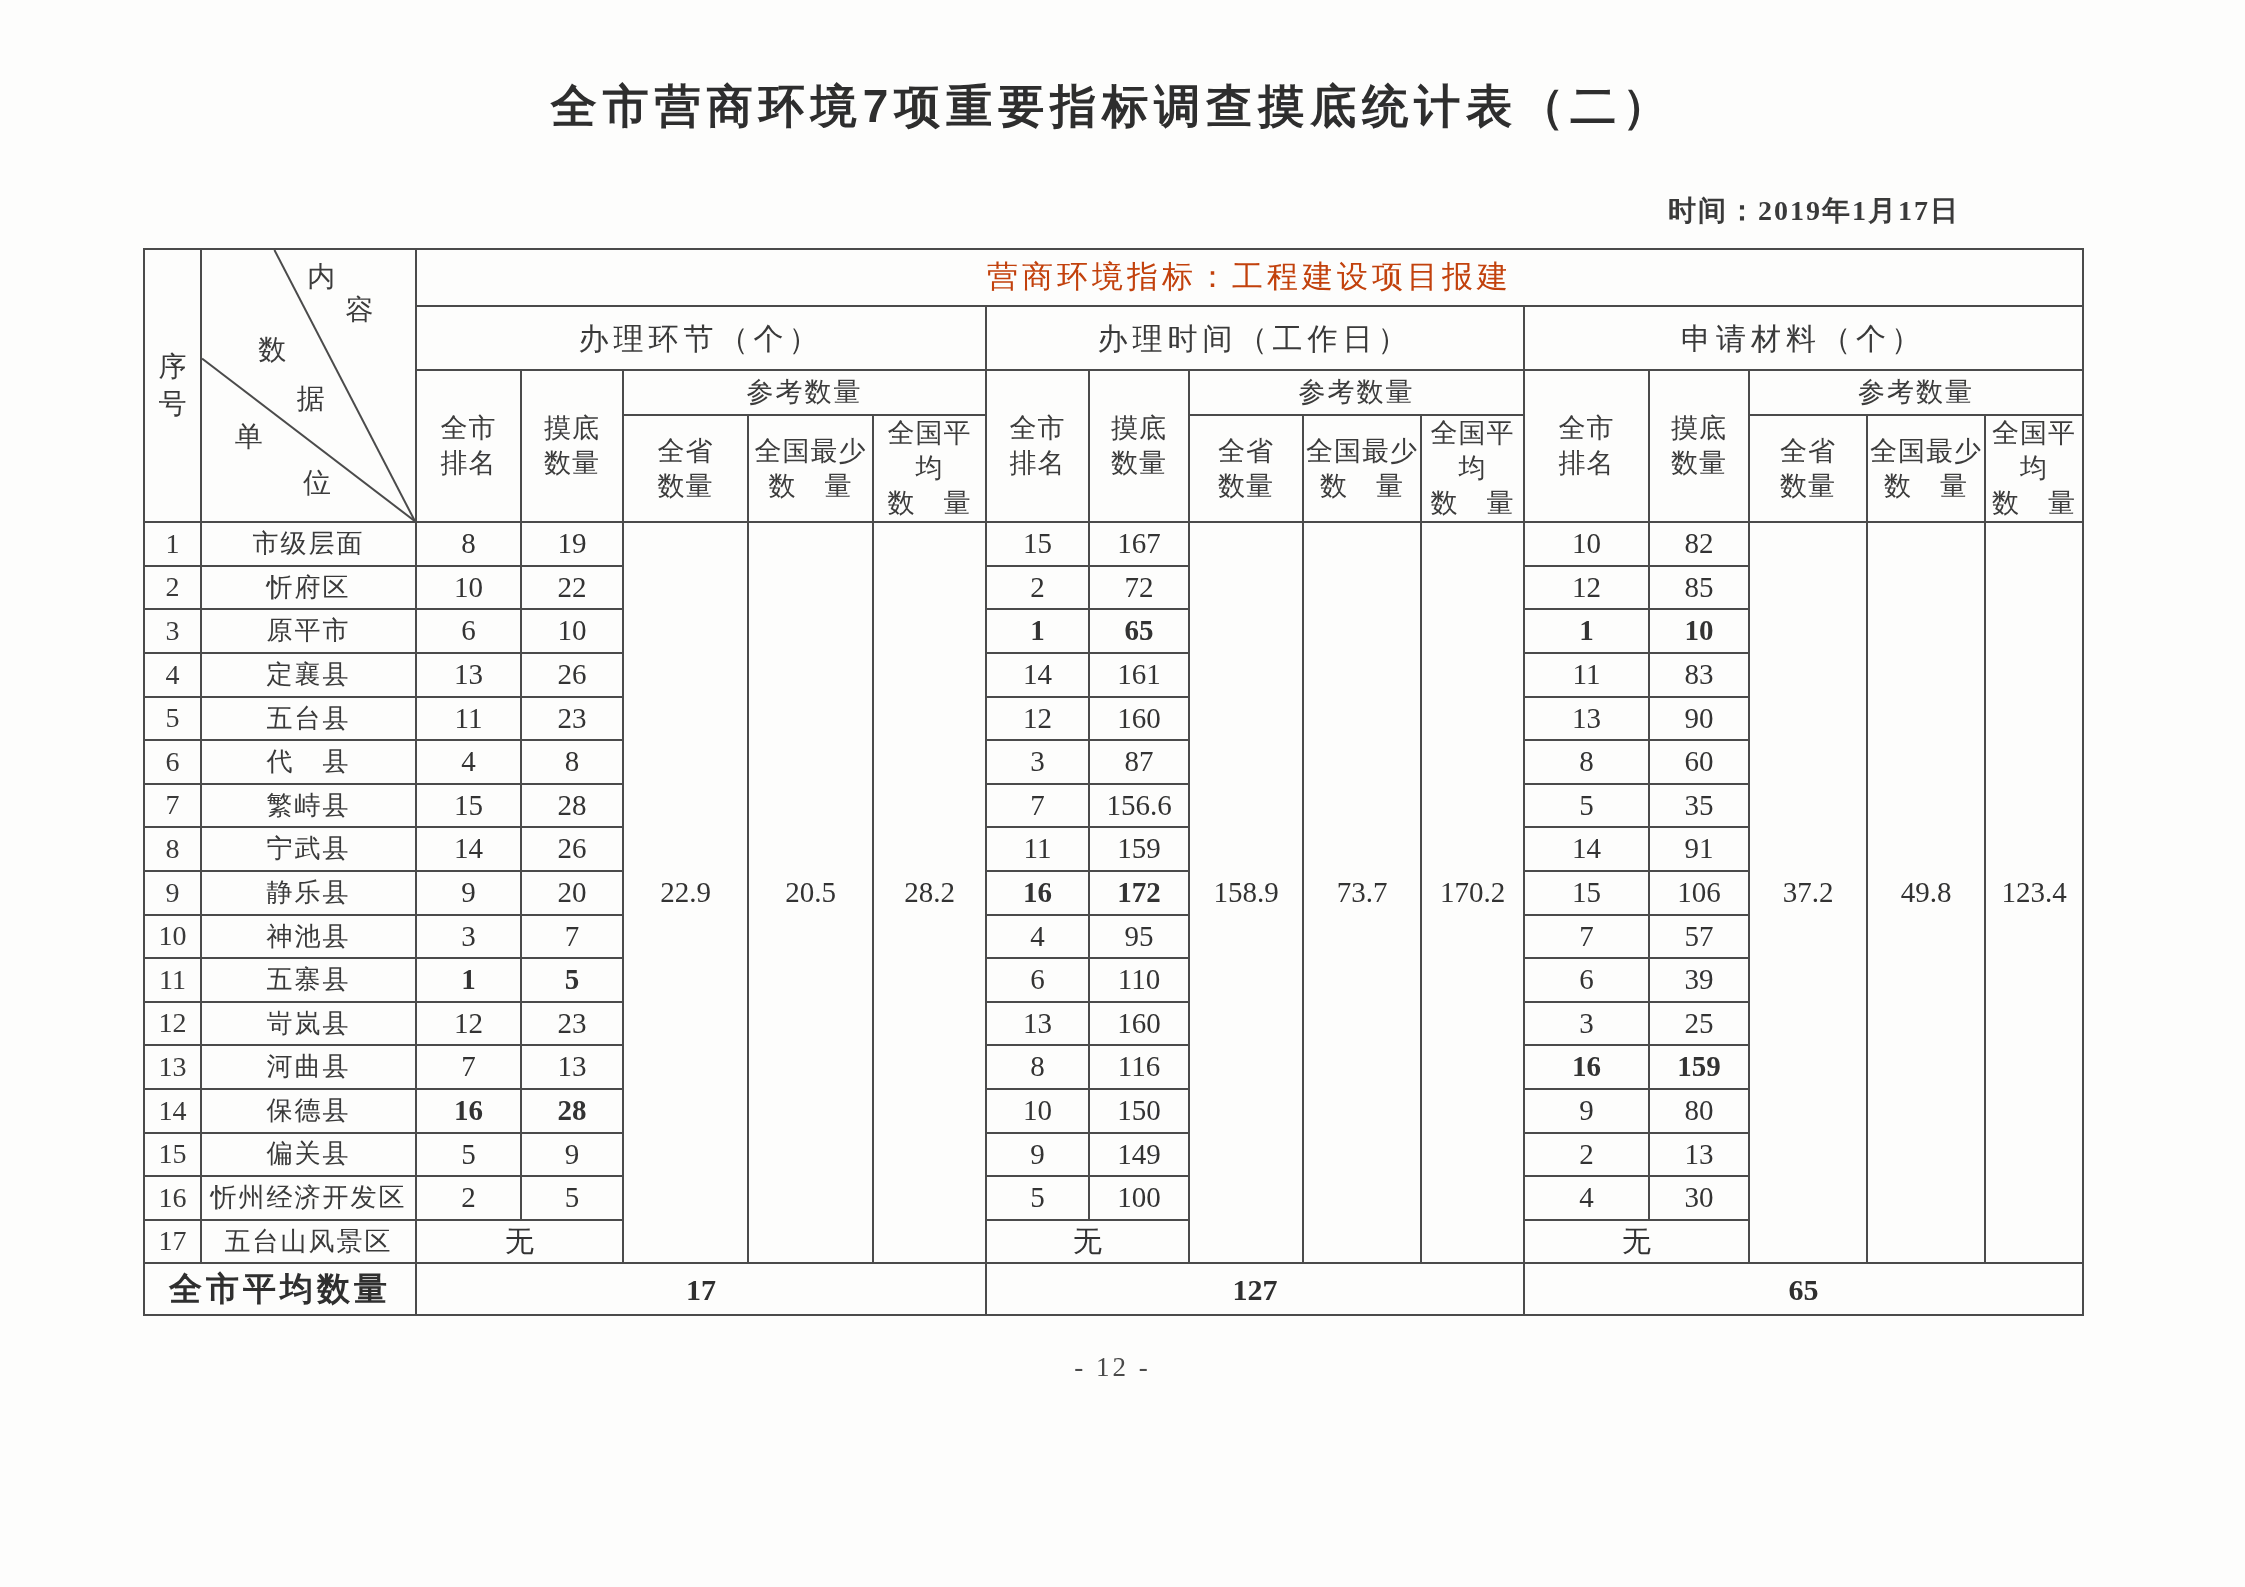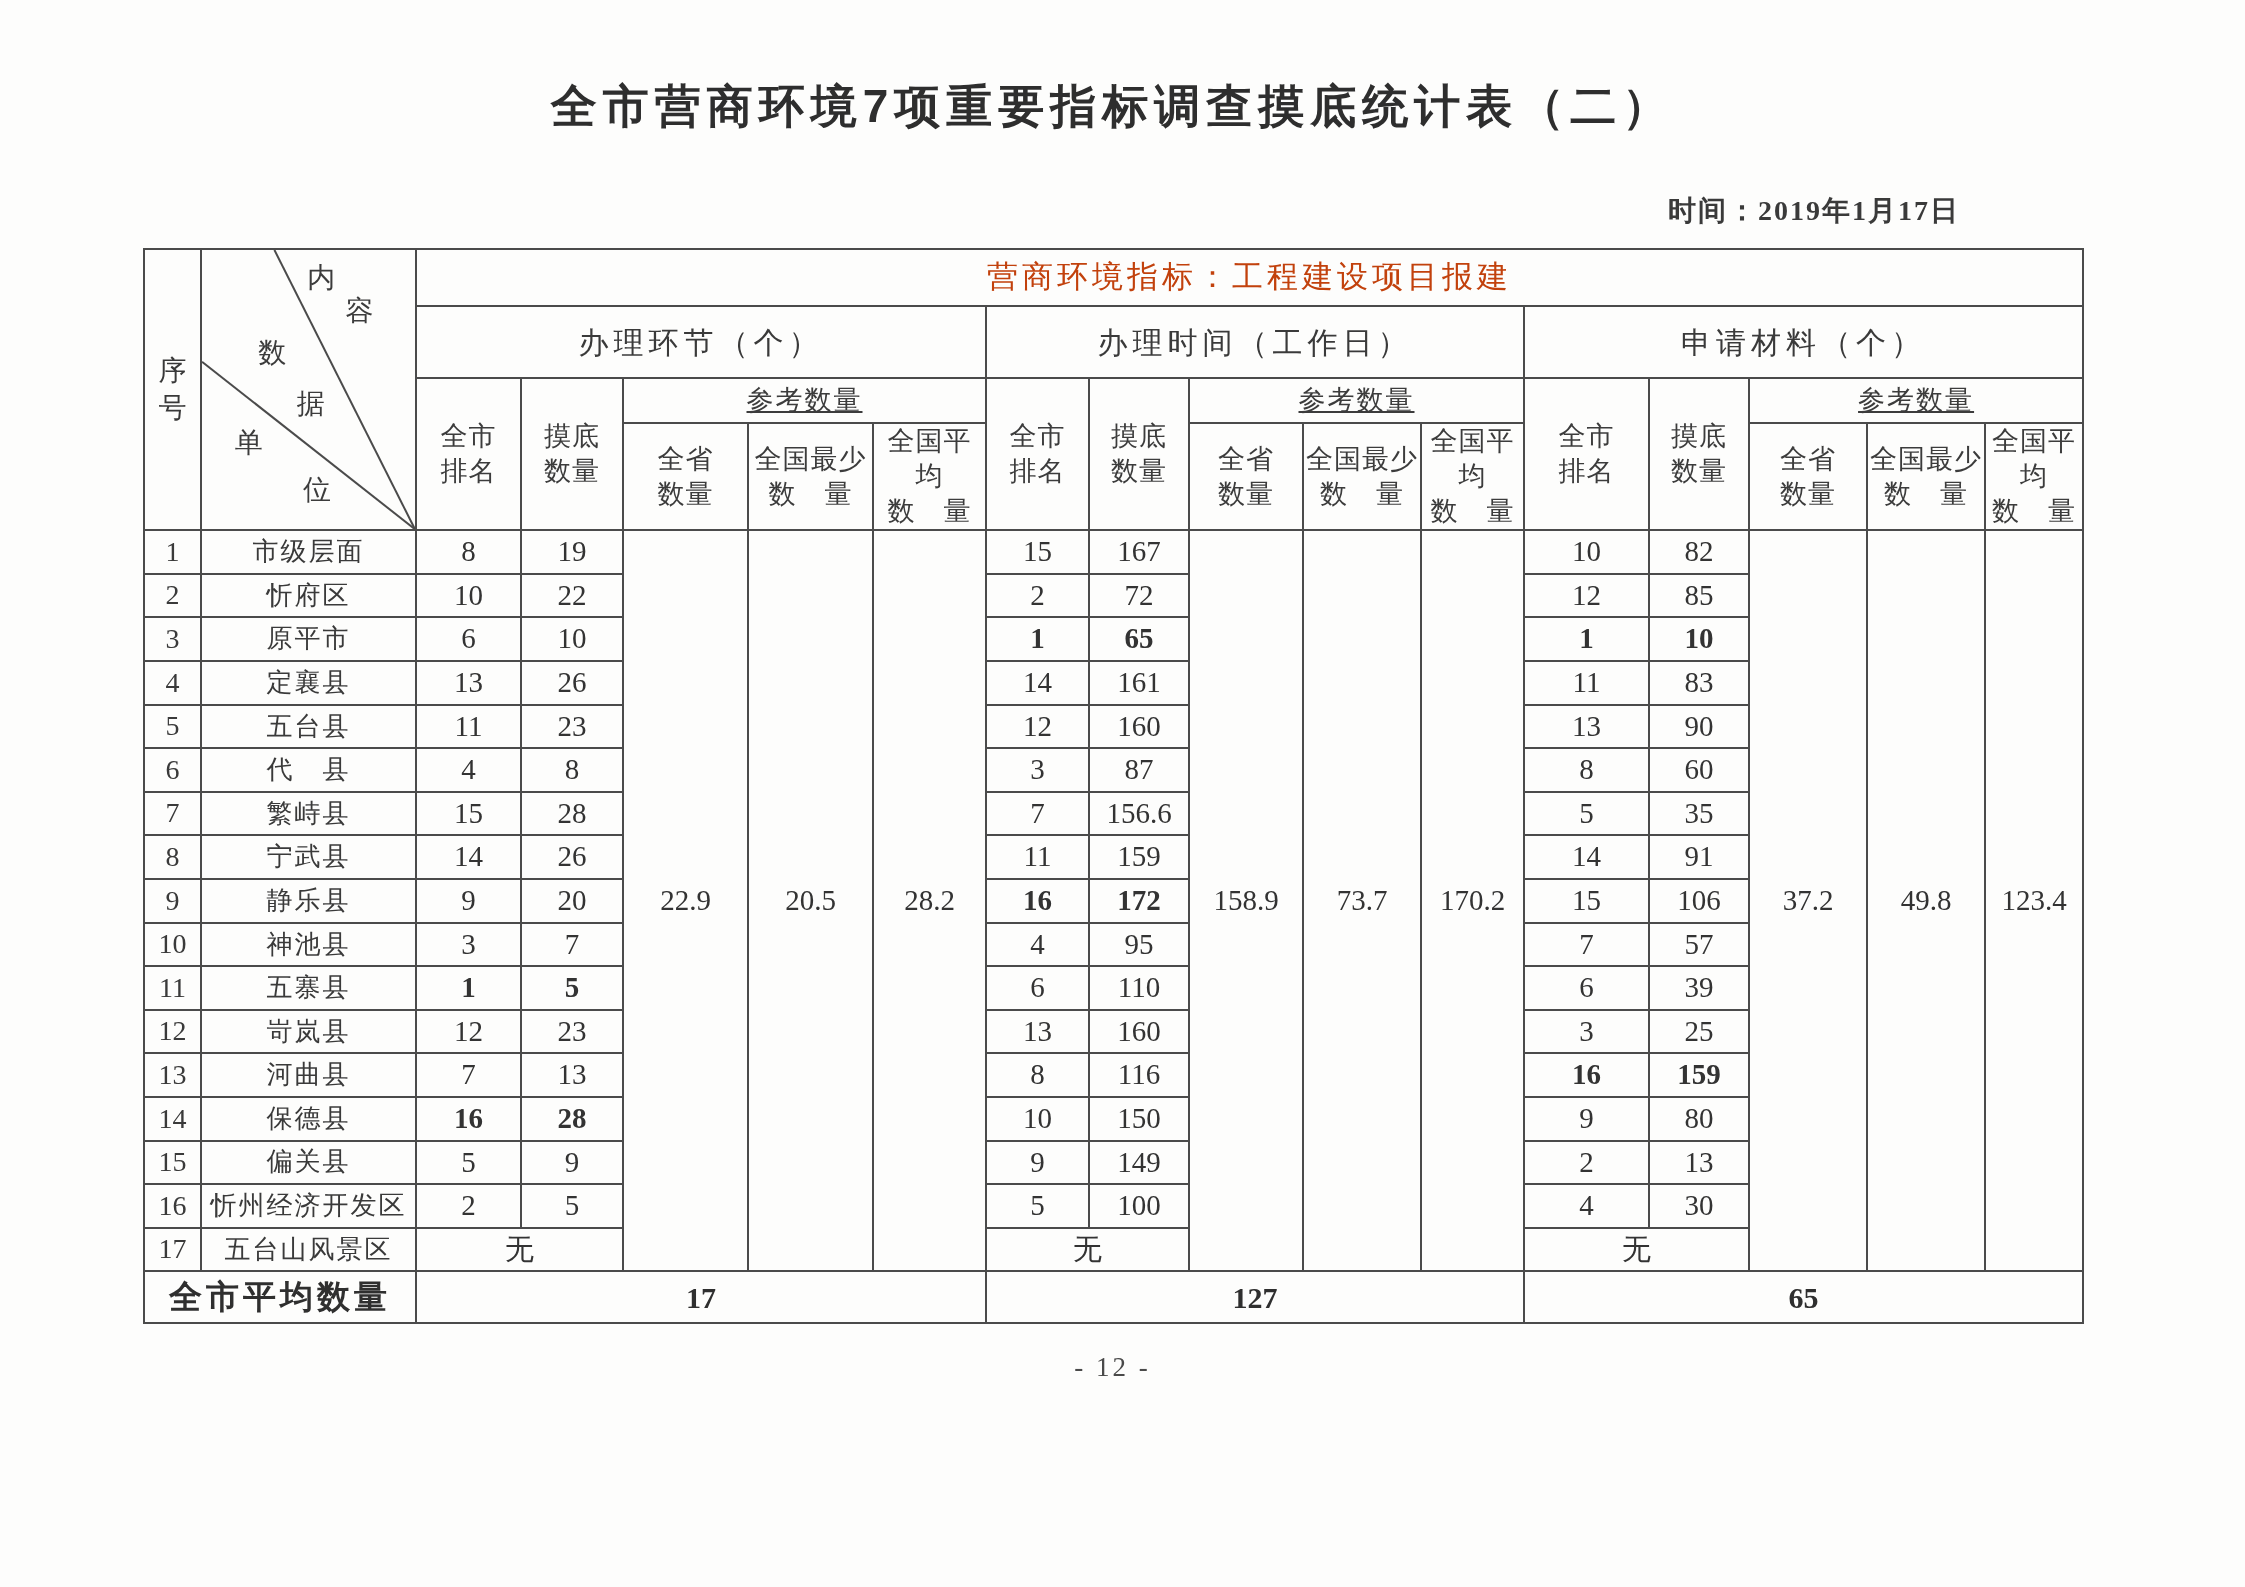--- a/index.html
+++ b/index.html
@@ -24,26 +24,26 @@
     position:absolute;left:143px;top:248px;width:1939px;
     border-collapse:collapse;table-layout:fixed;
   }
   table.stats td{
     border:2px solid #4b4b4b;
     text-align:center;vertical-align:middle;
     padding:0;overflow:hidden;
     white-space:pre-line;
     line-height:1.3;
   }
-  tr.h1{height:57px;} tr.h2{height:72px;} tr.h3{height:45px;} tr.h4{height:82px;}
+  tr.h1{height:57px;} tr.h2{height:64px;} tr.h3{height:45px;} tr.h4{height:82px;}
   tr.drow{height:43.6px;} tr.frow{height:52px;}
   .top-header{font-size:31px;font-weight:normal;letter-spacing:4px;color:#c2410c;}
   .group-label{font-size:30px;letter-spacing:5px;color:#3a3a3a;}
   .subhead{font-size:27px;color:#3c3c3c;letter-spacing:1px;}
-  .refhead{font-size:27px;color:#3c3c3c;letter-spacing:2px;text-decoration:underline;}
+  .refhead{font-size:27px;color:#3c3c3c;letter-spacing:2px;}
   .corner-cell{position:relative;}
   .corner-cell svg{position:absolute;inset:0;width:100%;height:100%;}
   .diag-label{
     position:absolute;transform:translate(-50%,-50%);
     font-size:28px;color:#3c3c3c;white-space:nowrap;
   }
   .index-head{font-size:28px;letter-spacing:0;}
   .c-num{font-size:29px;color:#333;}
   .c-idx{font-size:28px;color:#3a3a3a;}
   .c-unit{font-size:26px;color:#3a3a3a;letter-spacing:2px;margin-left:18px;}

